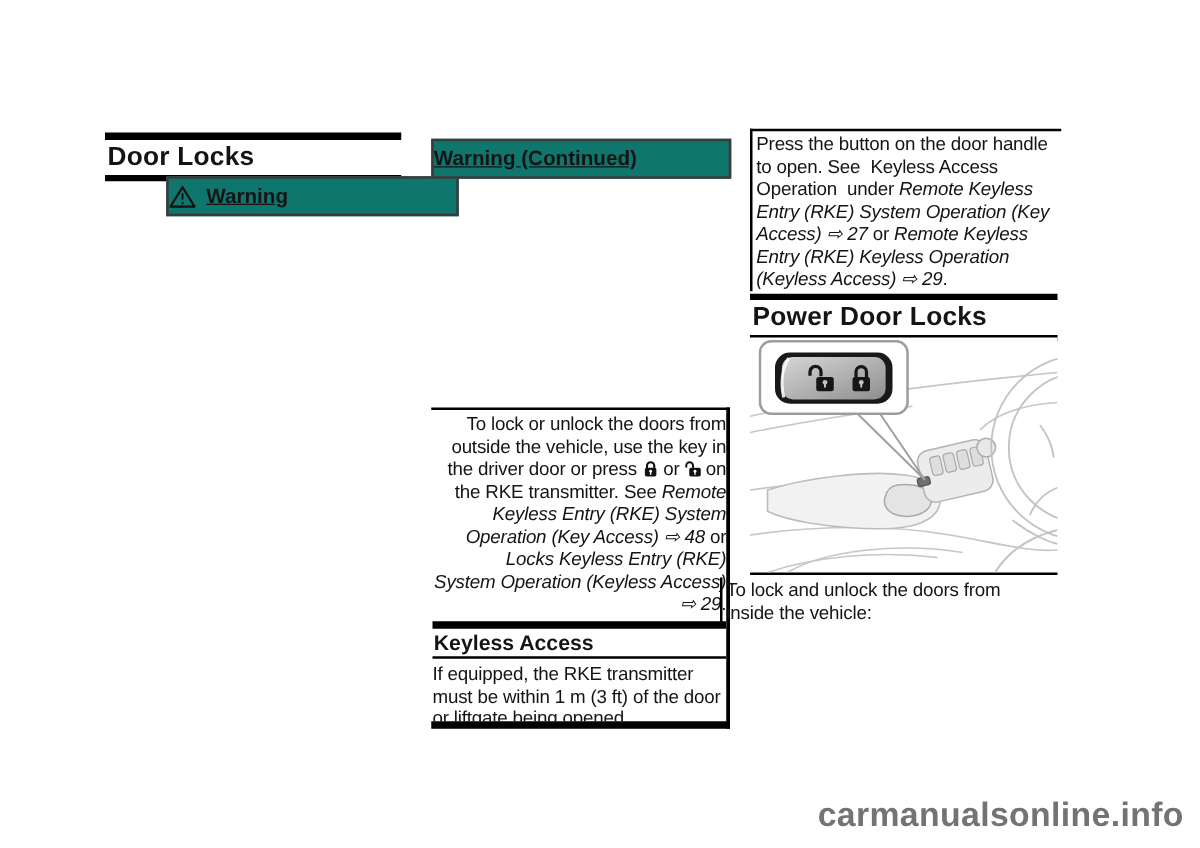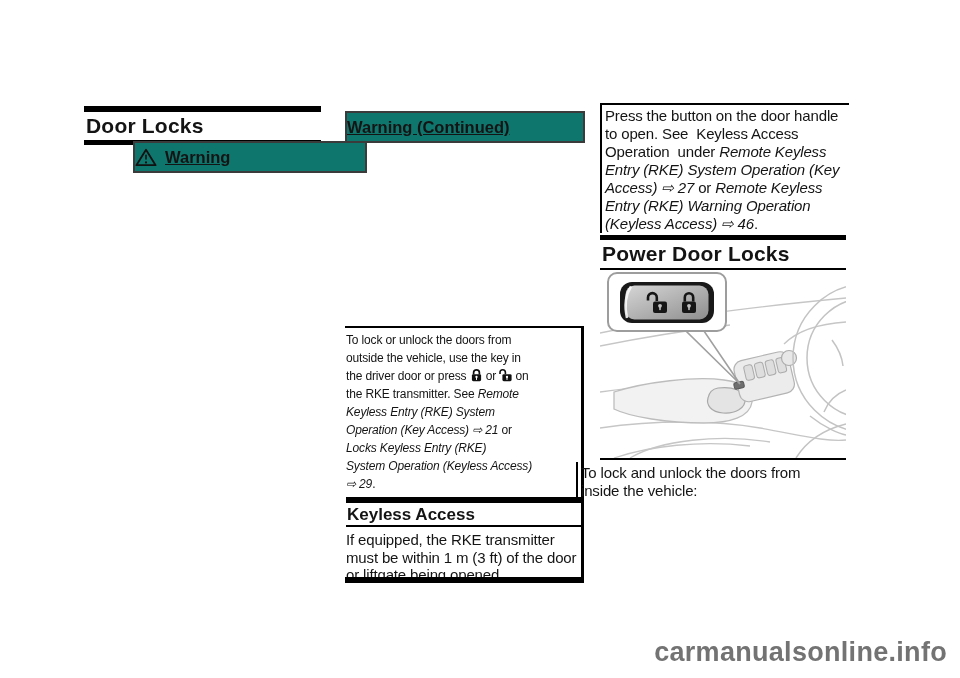--- a/index.html
+++ b/index.html
@@ -12,21 +12,21 @@
   
   .h1{font-size:21px;font-weight:bold;letter-spacing:.2px;padding:2px 0 2px 2px;line-height:24px;}
   
   .warnbox{
     background:#0f766e;border:2px solid #3b3b3b;
     display:flex;align-items:center;gap:8px;
     font-weight:bold;font-size:16.5px;text-decoration:underline;
   }
   
   .tline{white-space:pre;letter-spacing:-0.15px;}
-  .para1 .tline{font-size:12px;line-height:18px;}
+  .para1 .tline{font-size:15px;line-height:18px;text-align:right;}
   .para-k .tline{font-size:15px;line-height:17.5px;}
   .para-p .tline{font-size:15px;line-height:18px;}
   .it{font-style:italic;}
   .inline-icon{display:inline-block;width:13px;height:14px;vertical-align:-2px;}
   
   #col2-main{
     left:345px;top:326px;width:235px;height:246px;
     border-top:2px solid #000;border-right:3px solid #000;border-bottom:6px solid #000;
     padding:3px 0 0 1px;overflow:hidden;
   }
@@ -97,43 +97,43 @@
     <circle cx="6.5" cy="9" r="1.15" fill="#fff"></circle>
     <rect x="6" y="9.4" width="1" height="2.5" fill="#fff"></rect>
   </svg><span> or </span><svg viewBox="0 0 13 14" xmlns="http://www.w3.org/2000/svg" class="inline-icon">
     <path d="M1.0,6.0 V4.4 a2.7,2.7 0 0 1 5.4,0 V6.2" fill="none" stroke="#111" stroke-width="1.6"></path>
     <rect x="3.4" y="6.2" width="9.2" height="7" rx="1.4" fill="#111"></rect>
     <circle cx="8" cy="9" r="1.15" fill="#fff"></circle>
     <rect x="7.5" y="9.4" width="1" height="2.5" fill="#fff"></rect>
   </svg><span> on</span></div>
       <div class="tline"><span>the RKE transmitter. See </span><span class="it">Remote</span></div>
       <div class="tline"><span class="it">Keyless Entry (RKE) System</span></div>
-      <div class="tline"><span class="it">Operation (Key Access) ⇨ 21</span><span> or</span></div>
+      <div class="tline"><span class="it">Operation (Key Access) ⇨ 48</span><span> or</span></div>
       <div class="tline"><span class="it">Locks Keyless Entry (RKE)</span></div>
       <div class="tline"><span class="it">System Operation (Keyless Access)</span></div>
       <div class="tline"><span class="it">⇨ 29</span><span>.</span></div>
     </div>
   <div id="keyless-rule-top"></div>
   <div id="keyless-heading">Keyless Access</div>
   <div id="keyless-rule-bottom"></div>
   <div class="para-k">
       <div class="tline"><span>If equipped, the RKE transmitter</span></div>
       <div class="tline"><span>must be within 1 m (3 ft) of the door</span></div>
       <div class="tline"><span>or liftgate being opened.</span></div>
     </div>
 </div>
 
 <div class="abs para-p" id="col3-press">
     <div class="tline"><span>Press the button on the door handle</span></div>
     <div class="tline"><span>to open. See  Keyless Access</span></div>
     <div class="tline"><span>Operation  under </span><span class="it">Remote Keyless</span></div>
     <div class="tline"><span class="it">Entry (RKE) System Operation (Key</span></div>
     <div class="tline"><span class="it">Access) ⇨ 27</span><span> or </span><span class="it">Remote Keyless</span></div>
-    <div class="tline"><span class="it">Entry (RKE) Warning Operation</span></div>
-    <div class="tline"><span class="it">(Keyless Access) ⇨ 46</span><span>.</span></div>
+    <div class="tline"><span class="it">Entry (RKE) Keyless Operation</span></div>
+    <div class="tline"><span class="it">(Keyless Access) ⇨ 29</span><span>.</span></div>
   </div>
 
 <div class="abs" id="col3-heading-block">
   <div class="bar" style="height:5px;"></div>
   <div class="h1">Power Door Locks</div>
   <div class="bar" style="height:5px;"></div>
 </div>
 
 <div class="abs" id="col3-illustration">
   <svg width="246" height="188" viewBox="0 0 246 188" xmlns="http://www.w3.org/2000/svg">

